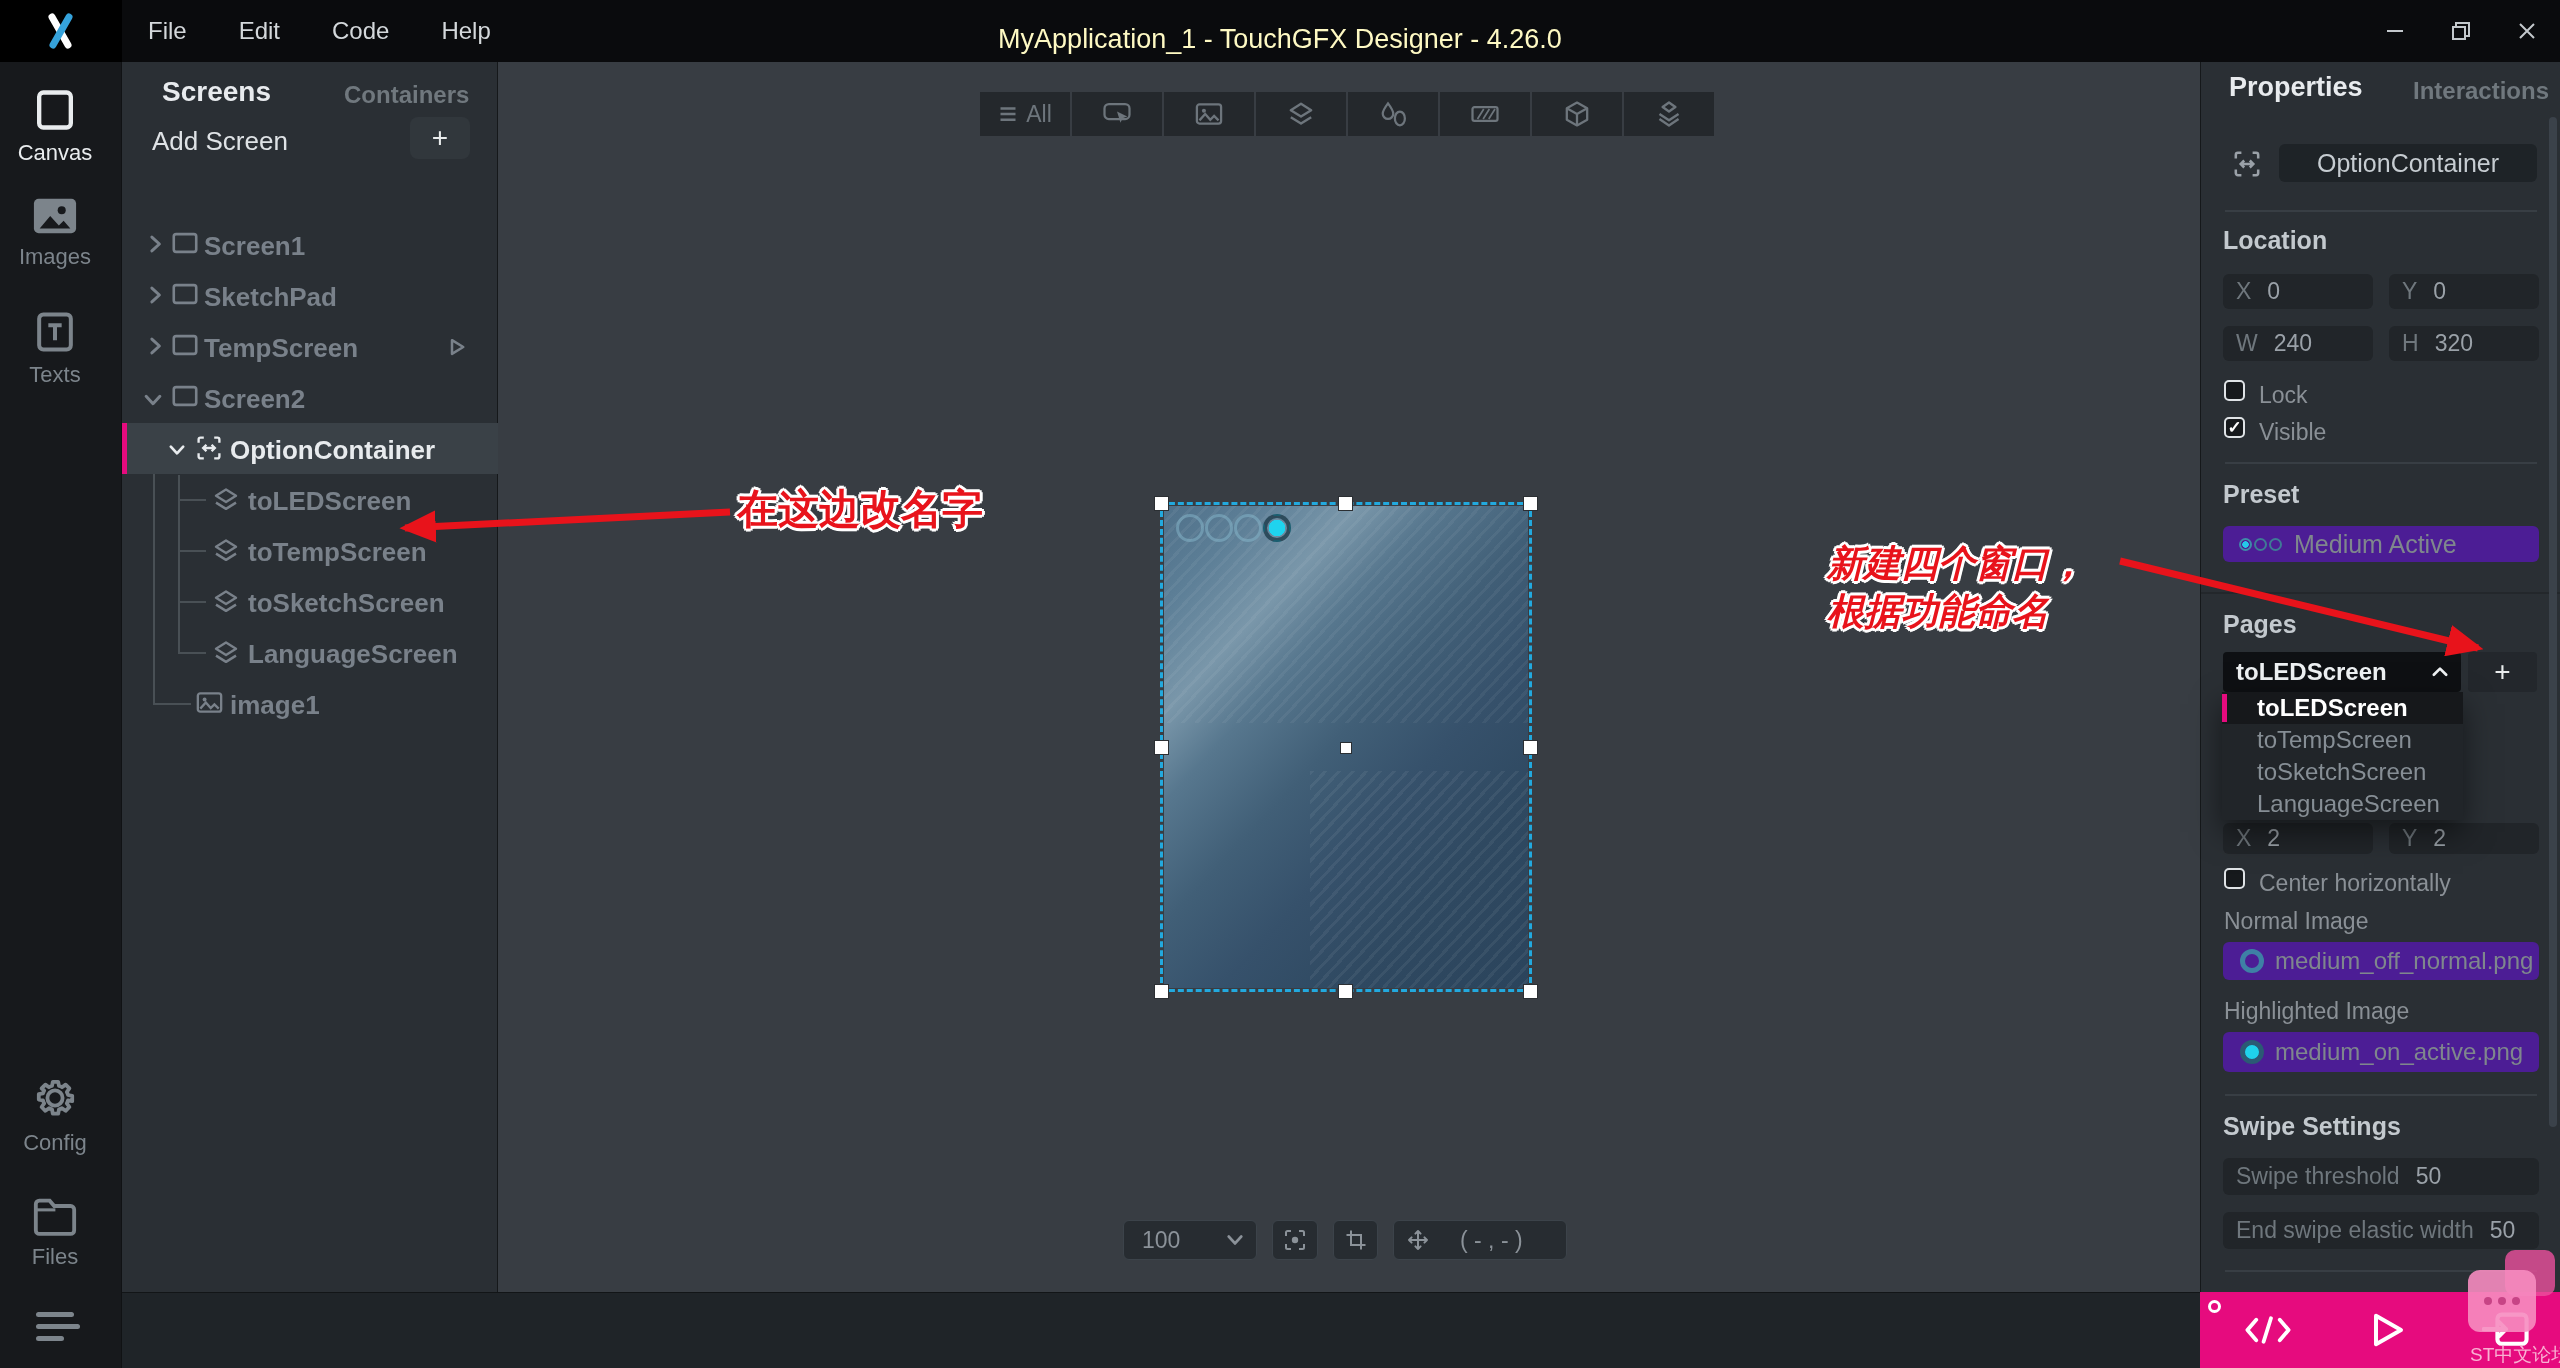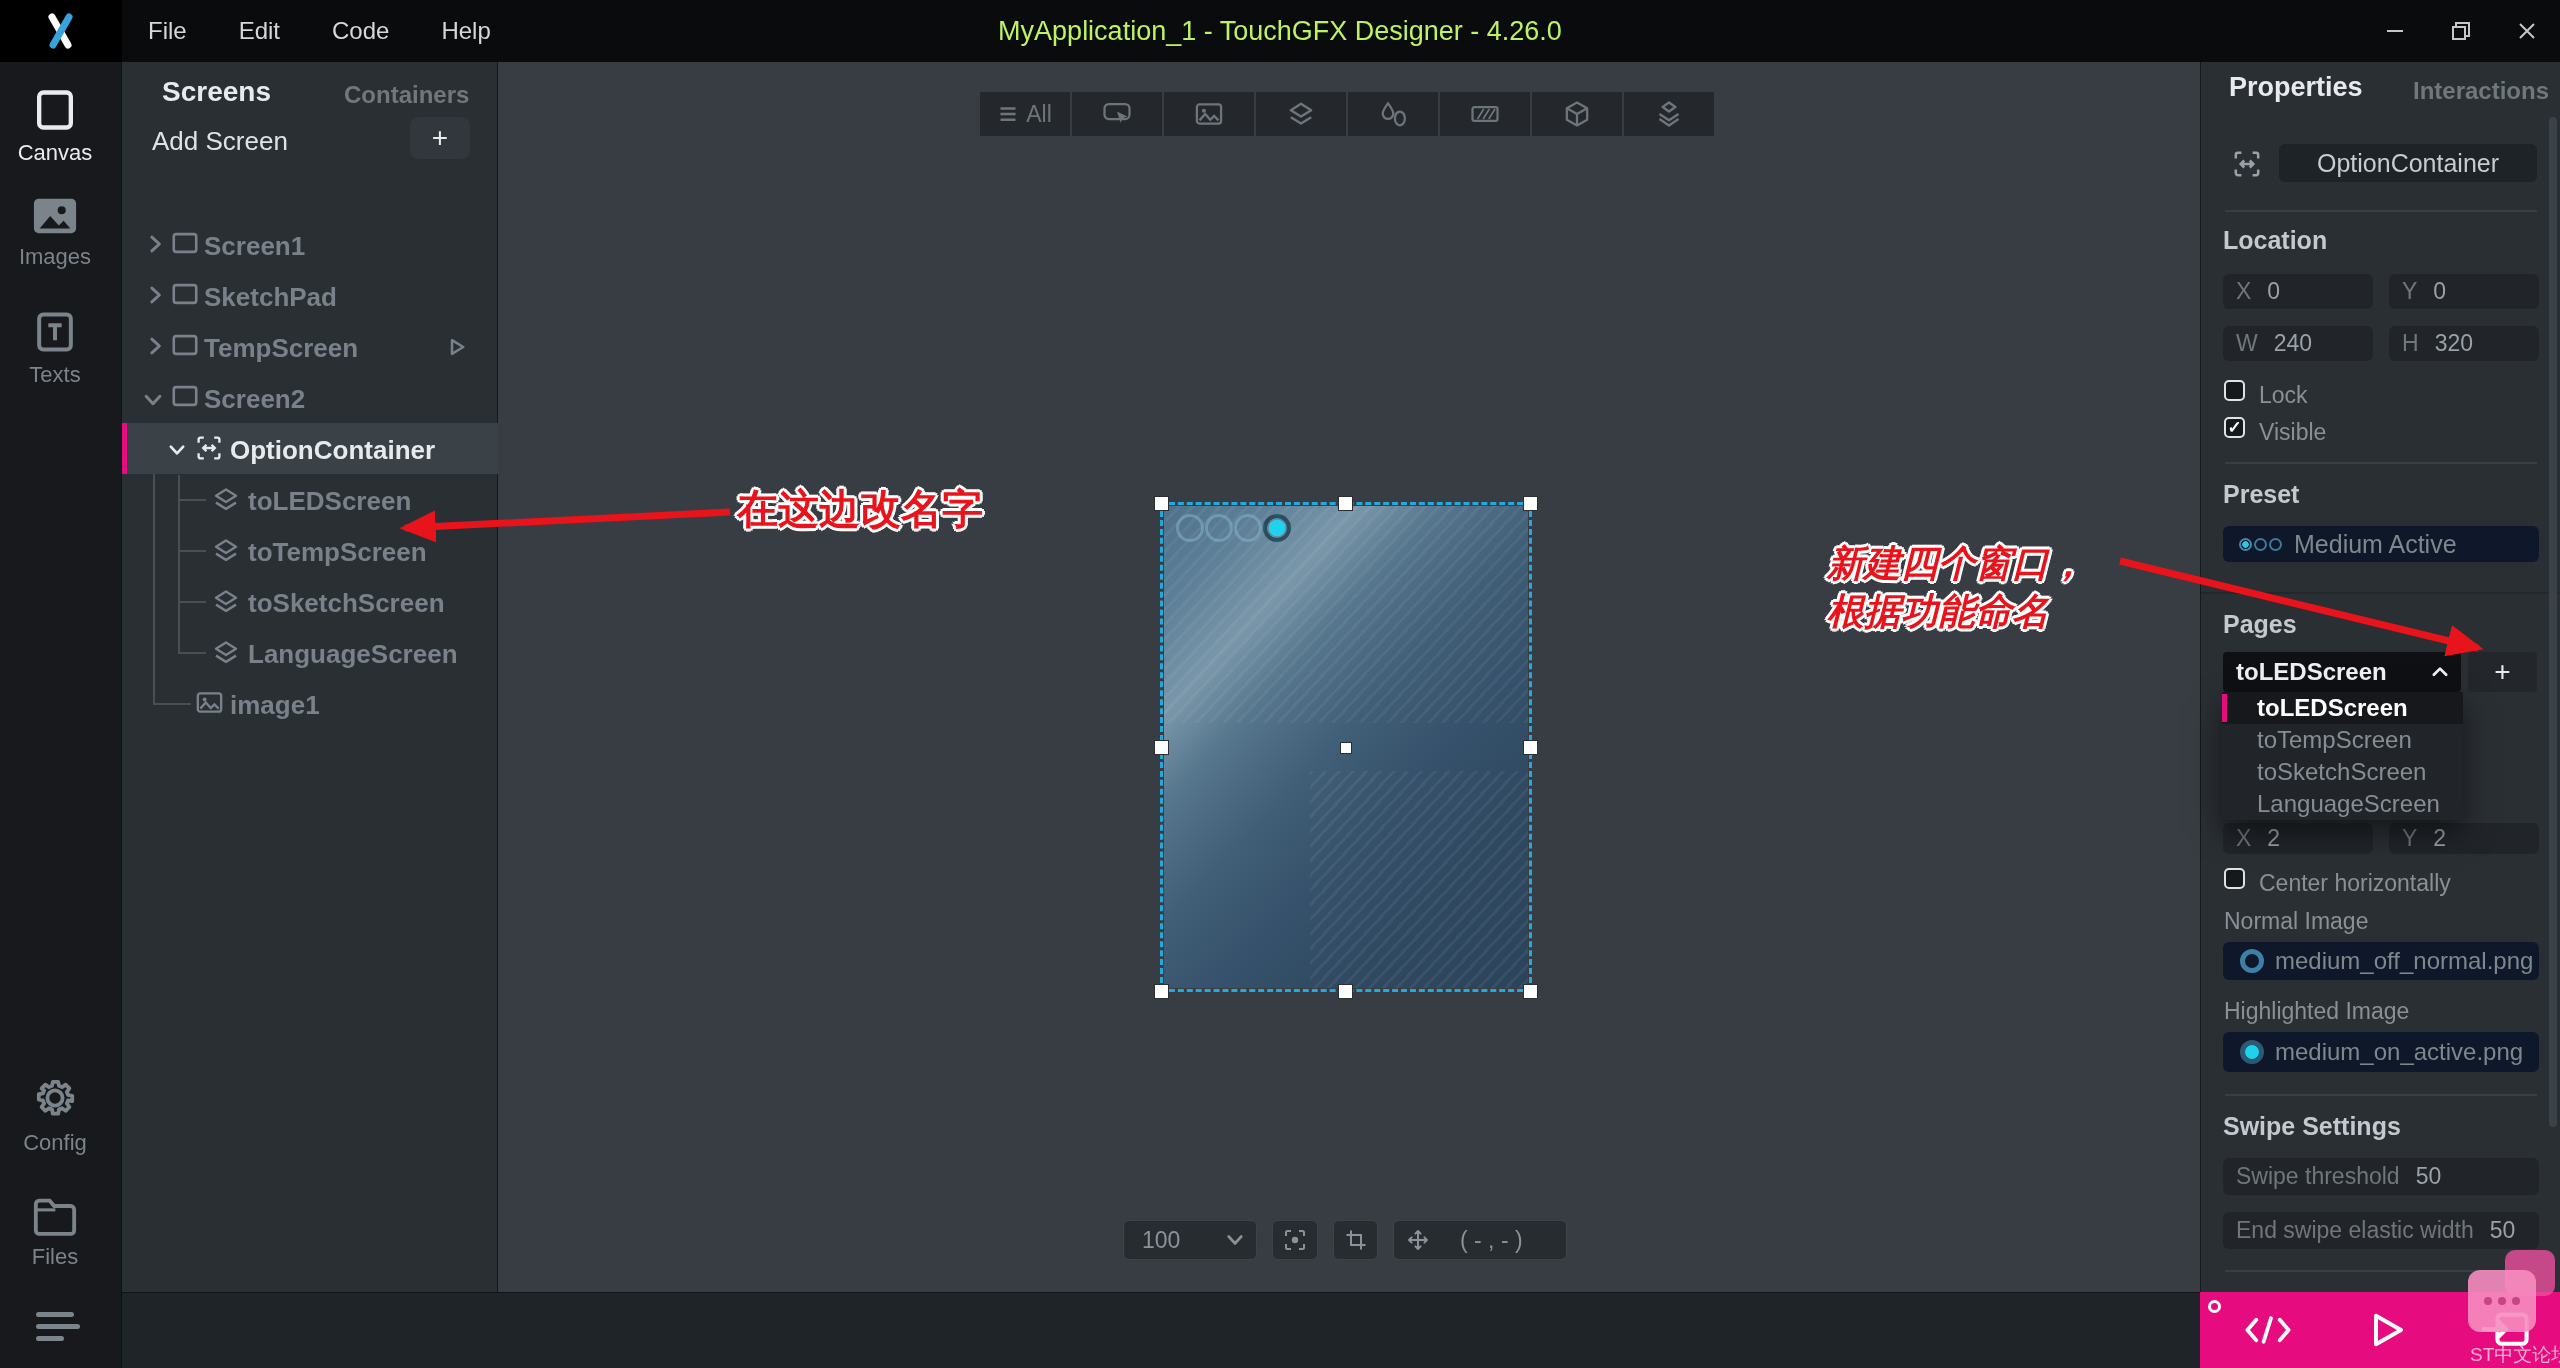--- a/index.html
+++ b/index.html
@@ -5,22 +5,22 @@
   * { margin:0; padding:0; box-sizing:border-box; }
   html,body { width:2560px; height:1368px; overflow:hidden; background:#17191c;
     font-family:"Liberation Sans", sans-serif; }
   .abs { position:absolute; }
   .flex { display:flex; align-items:center; }
 
   
   #titlebar { left:0; top:0; width:2560px; height:62px; background:#0a0b0d; z-index:40; }
   #logo { left:0; top:0; width:122px; height:62px; background:#000; display:flex; align-items:center; justify-content:center; }
   .menu-item { height:62px; padding:0 26px; display:flex; align-items:center; color:#d4d8db; font-size:24px; cursor:default; }
-  #win-title { left:0; top:0; width:2560px; height:62px; display:flex; align-items:center; justify-content:center;
-    color:#bef264; font-size:27px; pointer-events:none; }
+  #win-title { left:0; top:8px; width:2560px; height:62px; display:flex; align-items:center; justify-content:center;
+    color:#fef9c3; font-size:27px; pointer-events:none; }
   .winbtn { width:66px; height:62px; display:flex; align-items:center; justify-content:center; color:#c3c8cc; }
 
   
   #activitybar { left:0; top:62px; width:122px; height:1306px; background:#17191c; border-right:1px solid #101214; z-index:30; }
   .act-item { left:0; width:110px; text-align:center; color:#7c848b; }
   .act-item .lbl { display:block; font-size:22px; margin-top:8px; }
   .act-item.active { color:#e9ecee; }
 
   
   #screens-panel { left:122px; top:62px; width:376px; height:1230px; background:#2a2f34; border-right:1px solid #15181a; z-index:20; }
@@ -45,21 +45,21 @@
 
   
   #props-panel { left:2200px; top:62px; width:360px; height:1230px; background:#2a2f34; border-left:1px solid #15181a; z-index:20; }
   .sec-title { color:#c3c9ce; font-size:25px; font-weight:600; }
   .field { background:#212529; border-radius:6px; display:flex; align-items:center; padding-left:13px; font-size:23px; }
   .field .f-lbl { color:#6f777d; }
   .field .f-val { color:#9aa1a8; margin-left:16px; }
   .cb { width:21px; height:21px; background:#16191c; border:2.5px solid #dfe3e6; border-radius:5px; color:#fff;
         display:flex; align-items:center; justify-content:center; font-size:17px; font-weight:700; }
   .cb-lbl { color:#8a9096; font-size:23px; }
-  .img-btn { background:#0f172a; border-radius:6px; display:flex; align-items:center; color:#7f878d; font-size:24px; }
+  .img-btn { background:#4c1d95; border-radius:6px; display:flex; align-items:center; color:#7f878d; font-size:24px; }
   .divider { height:2px; background:#383e44; }
 
   
   #pages-select { background:#0e1013; border-radius:4px; color:#eef1f3; font-size:24px; font-weight:600; display:flex; align-items:center; z-index:22; }
   #pages-list { background:#212529; box-shadow:0 12px 28px rgba(0,0,0,.5); z-index:25; }
   .dd-item { position:relative; height:32px; display:flex; align-items:center; padding-left:35px; color:#868e95; font-size:24px; }
   .dd-item.active { background:#16181b; color:#fff; font-weight:700; }
   .dd-item.active::before { content:""; position:absolute; left:0; top:2px; width:5px; height:28px; background:#e60b7e; }
 
   

